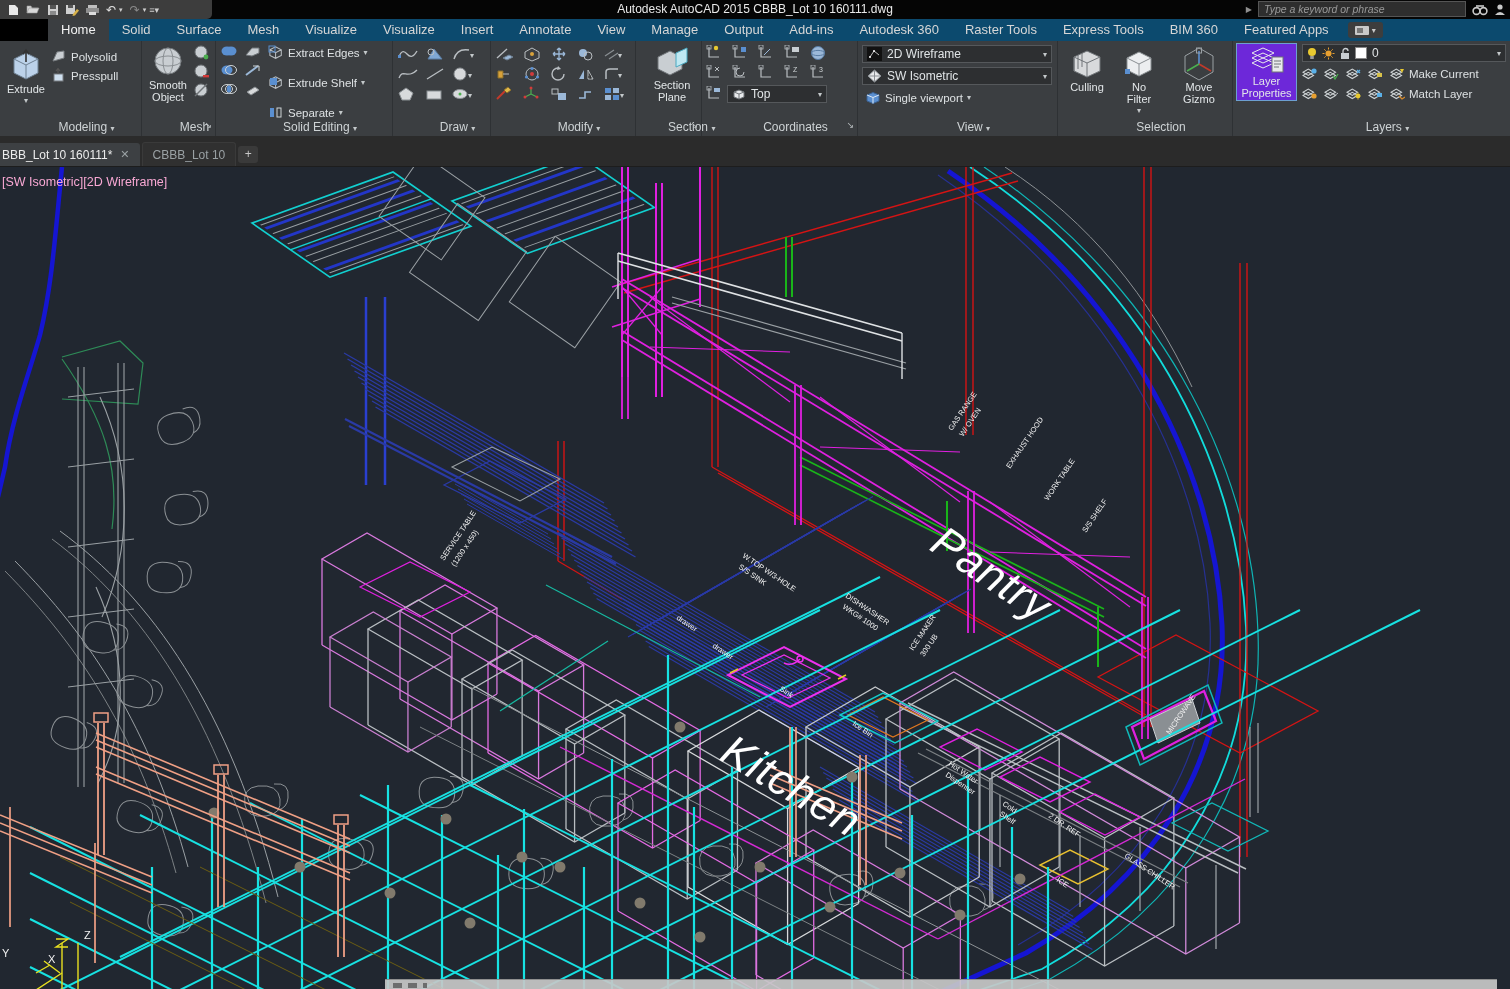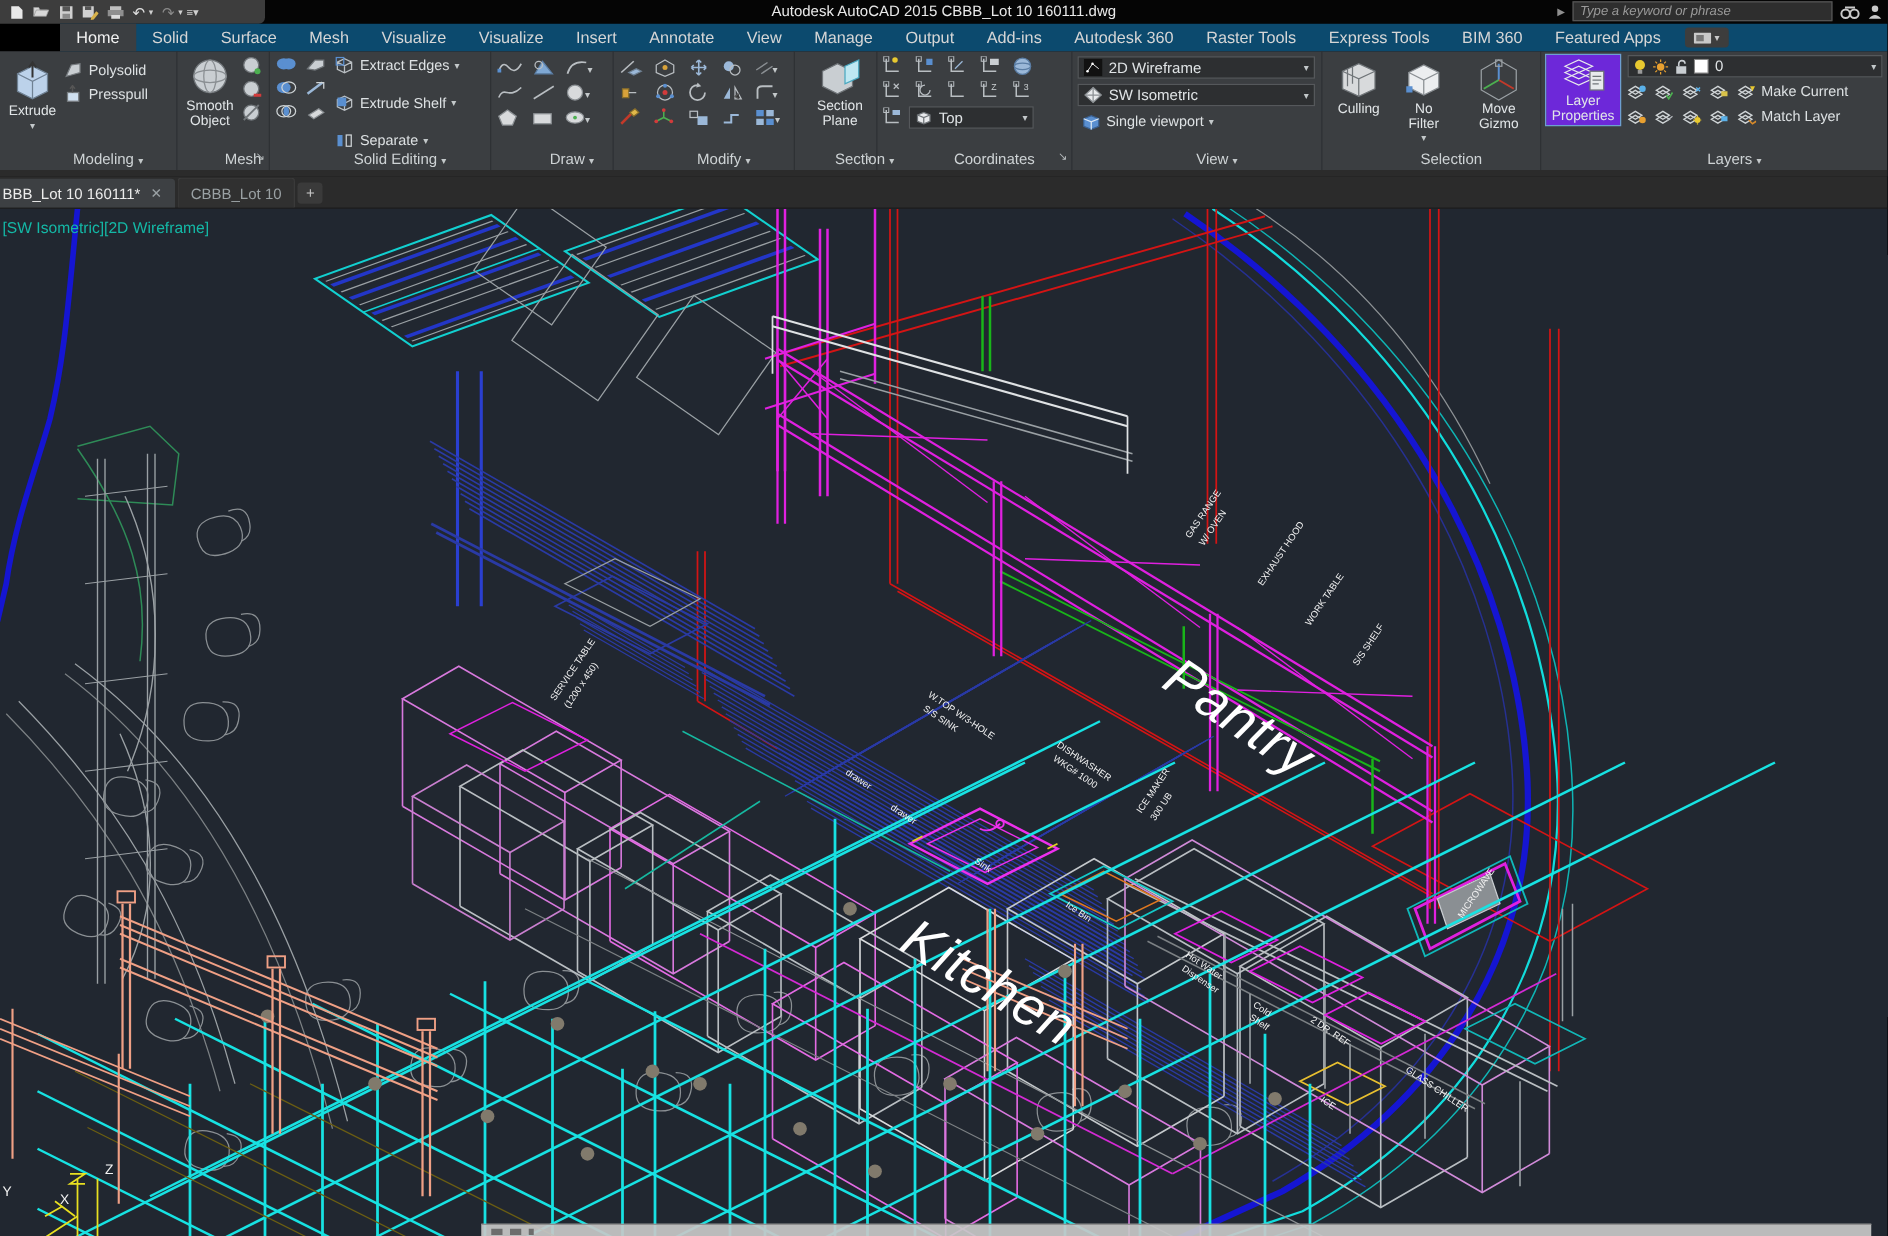--- a/index.html
+++ b/index.html
@@ -34,21 +34,21 @@
   .mi{width:24px;height:16px;display:flex;align-items:center;justify-content:center;}
   
   .filetabs{height:25px;background:#2b2b2b;display:flex;align-items:flex-end;gap:2px;border-bottom:1px solid #1d1d1d;}
   .ftab{height:23px;display:flex;align-items:center;gap:8px;padding:0 10px;font-size:12px;border-radius:3px 3px 0 0;}
   .ftab.active{background:#3d4043;color:#ececec;margin-left:-14px;padding-left:16px;}
   .ftab.inactive{background:#303030;color:#9aa1a4;border:1px solid #3a3a3a;border-bottom:none;}
   .ftab .x{color:#9aa1a4;font-size:11px;}
   .plus{width:20px;height:17px;background:#3a3a3a;border-radius:3px;color:#c7c7c7;text-align:center;line-height:17px;font-size:12px;margin-bottom:3px;}
   
   .canvas{position:relative;height:823px;background:#212730;overflow:hidden;}
-  .vplabel{position:absolute;left:2px;top:8px;color:#14b8a6;font-size:12.5px;z-index:5;}
+  .vplabel{position:absolute;left:2px;top:8px;color:#f9a8d4;font-size:12.5px;z-index:5;}
   .cmdbar{position:absolute;left:385px;top:812px;width:1112px;height:11px;background:rgba(200,200,200,.92);border-top:1px solid #8f8f8f;z-index:6;display:flex;align-items:center;gap:6px;padding-left:8px;box-sizing:border-box;}
   .cmdbar i{display:block;width:9px;height:5px;background:#6d6d6d;}
   svg text{font-family:"Liberation Sans",sans-serif;}
   .lbl{font-size:7.5px;fill:#f2f2f2;}
   .room{font-size:44px;fill:#ffffff;font-style:italic;letter-spacing:1px;}
 </style>
 </head>
 <body>
 
 <div class="titlebar">

